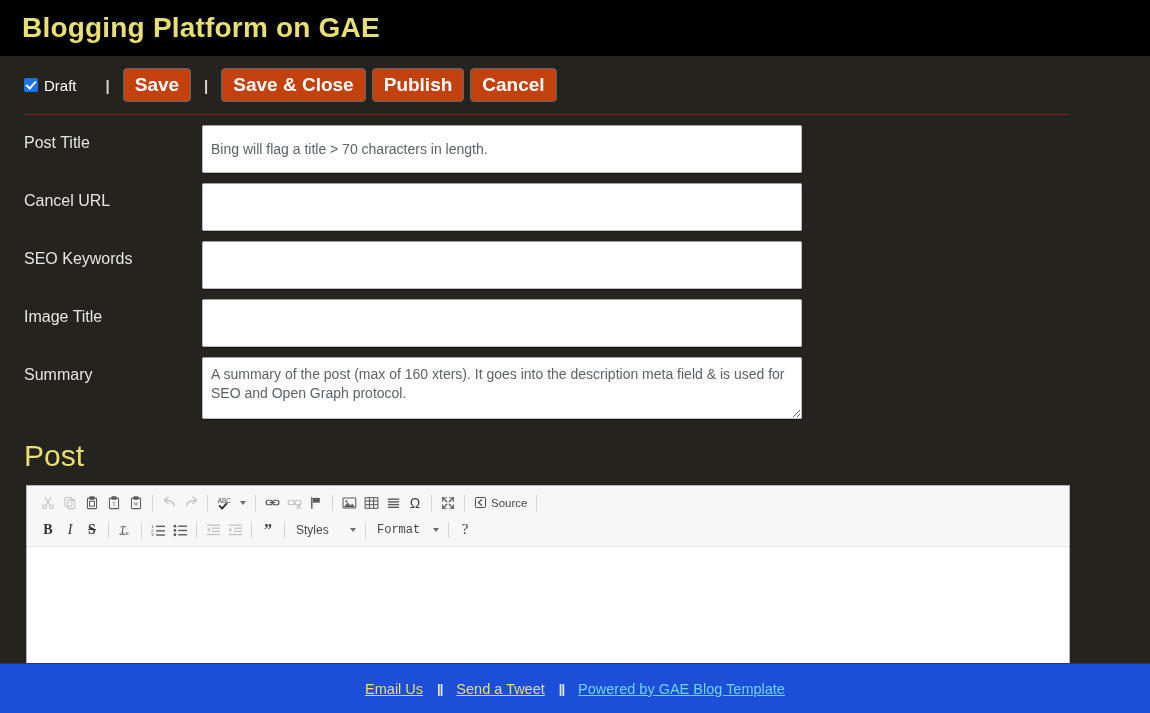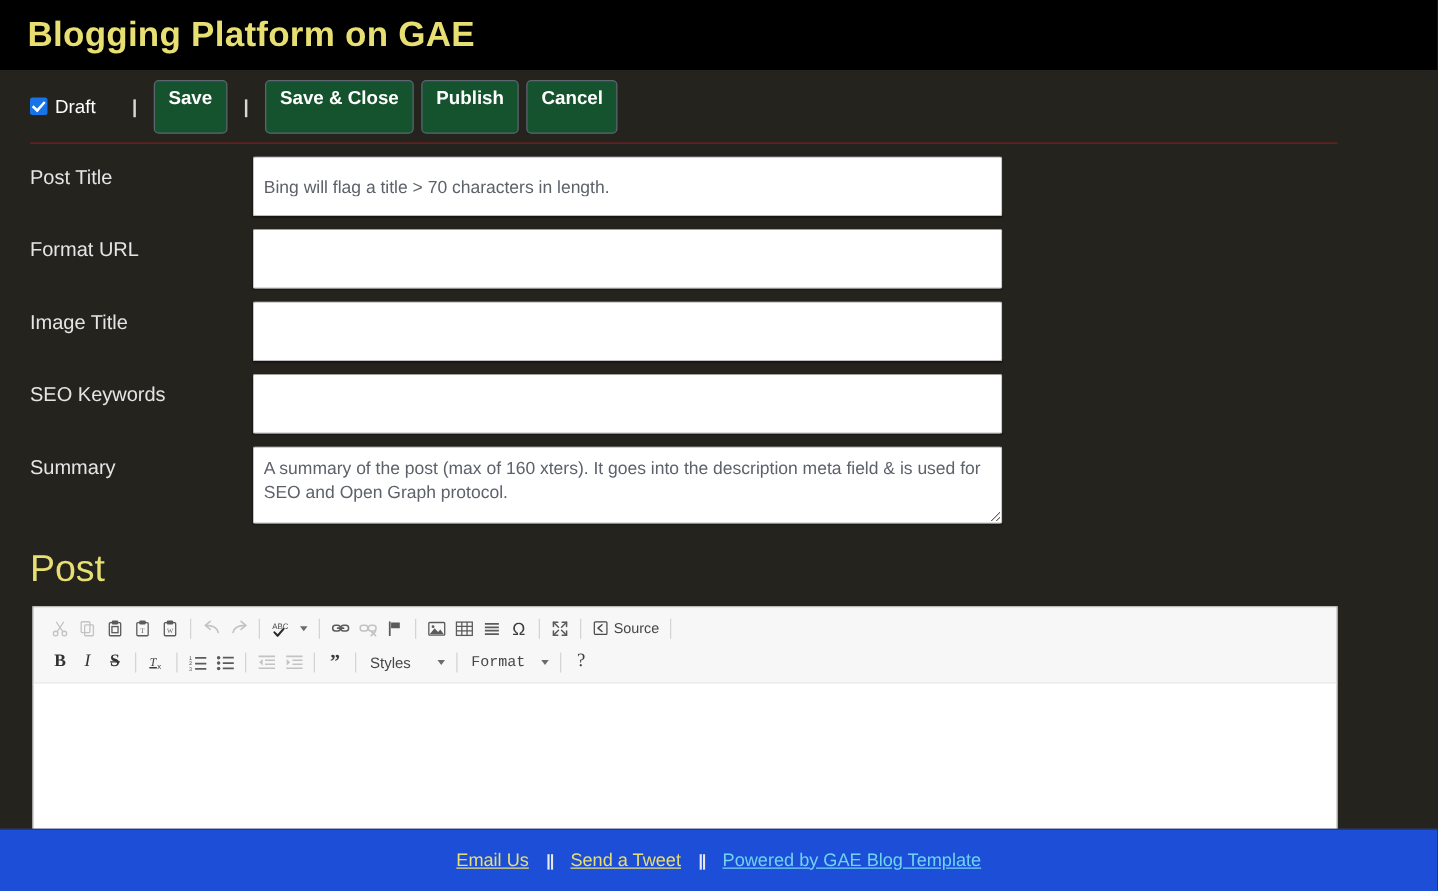--- a/index.html
+++ b/index.html
@@ -70,28 +70,28 @@
     color: #ffffff;
     font-size: 15px;
   }
   .pipe {
     color: #d8d8d8;
     font-size: 15px;
     margin: 0 13px;
     font-weight: bold;
   }
   .btn {
-    background: #14532d;
+    background: #c2410c;
     color: #ffffff;
     border: 1px solid #5d6672;
     border-radius: 4px;
     font-family: "Liberation Sans", sans-serif;
-    font-size: 15px;
+    font-size: 19px;
     font-weight: bold;
-    padding: 6px 11px 20px;
+    padding: 6px 11px 7px;
     line-height: 1;
     cursor: pointer;
     margin-right: 6px;
   }
   .btn.save { margin-right: 0; }
 
   .divider-red {
     border: none;
     border-top: 1px solid #7e1f1f;
     margin: 12px 80px 0 24px;
@@ -297,31 +297,31 @@
 <hr class="divider-red">
 
 <div class="form">
 
   <div class="form-row">
     <div class="form-label">Post Title</div>
     <input class="field" type="text" placeholder="Bing will flag a title &gt; 70 characters in length." style="">
   </div>
 
   <div class="form-row">
-    <div class="form-label">Format URL</div>
+    <div class="form-label">Cancel URL</div>
+    <input class="field" type="text" placeholder="" style="">
+  </div>
+
+  <div class="form-row">
+    <div class="form-label">SEO Keywords</div>
     <input class="field" type="text" placeholder="" style="">
   </div>
 
   <div class="form-row">
     <div class="form-label">Image Title</div>
-    <input class="field" type="text" placeholder="" style="">
-  </div>
-
-  <div class="form-row">
-    <div class="form-label">SEO Keywords</div>
     <input class="field" type="text" placeholder="" style="">
   </div>
 
   <div class="form-row">
     <div class="form-label">Summary</div>
     <textarea class="field" placeholder="A summary of the post (max of 160 xters). It goes into the description meta field &amp; is used for SEO and Open Graph protocol." style=""></textarea>
   </div>
 
 </div>
 

